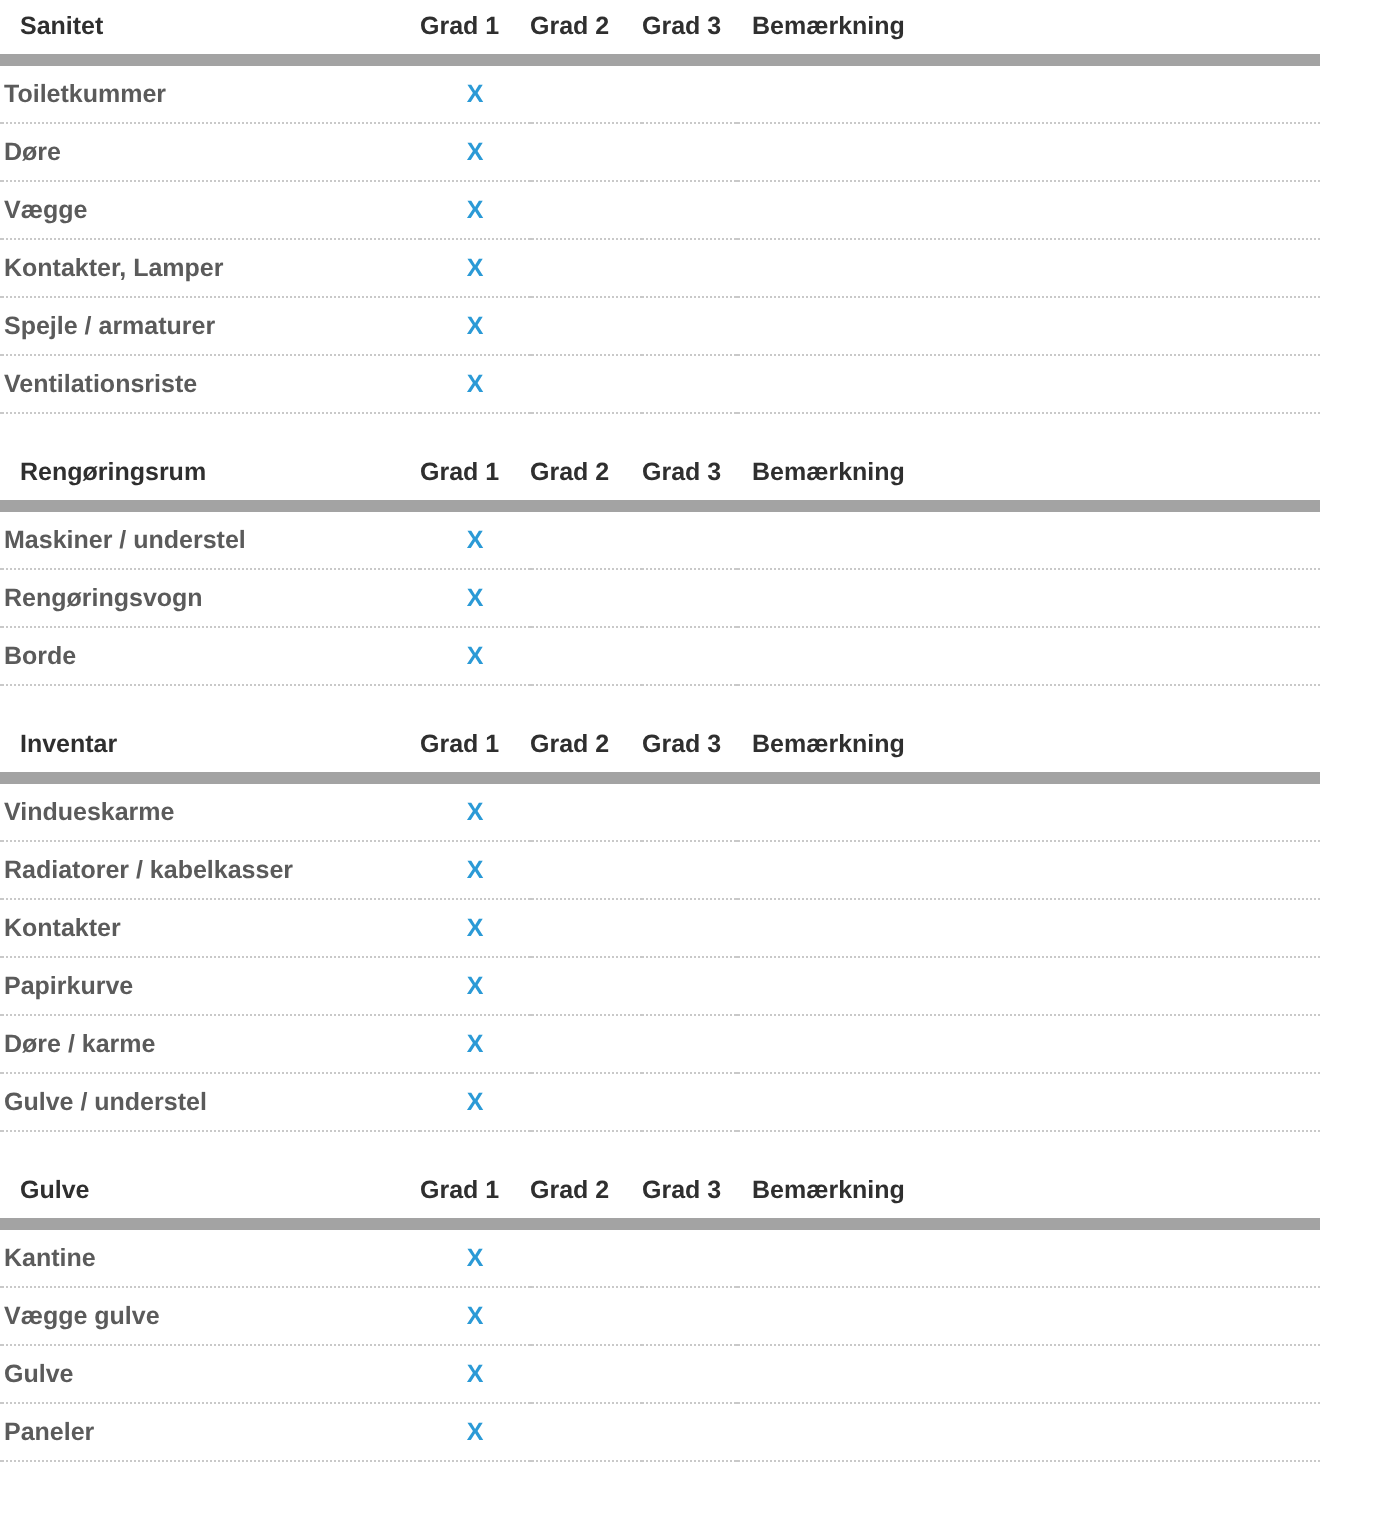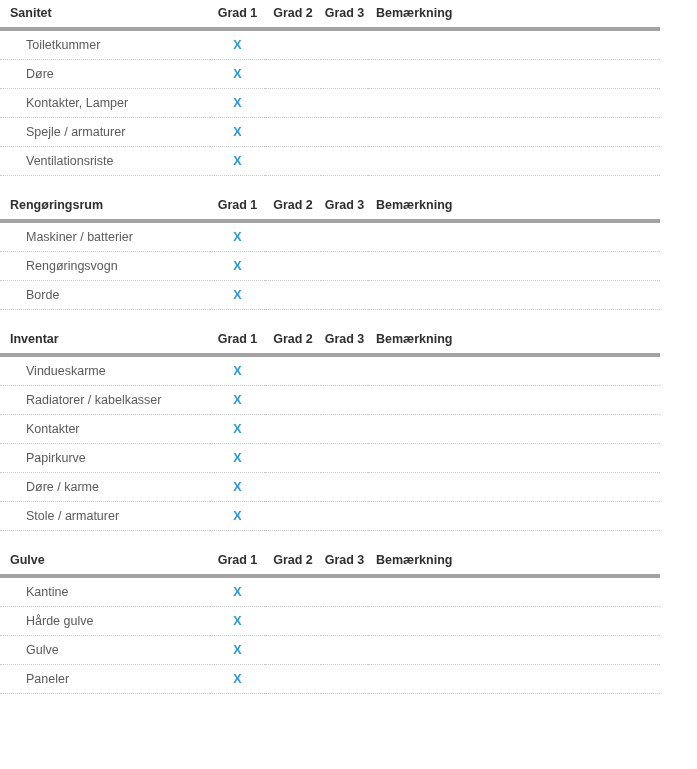--- a/index.html
+++ b/index.html
@@ -40,39 +40,39 @@
   col.c-g2      { width:  56px; }
   col.c-g3      { width:  47px; }
   col.c-note    { width: 292px; }
 
   thead th {
     font-size: 12.5px;
     font-weight: bold;
     color: #2f2f2f;
     text-align: left;
     padding: 0 0 6px 0;
-    border-bottom: 4px solid #a3a3a3;
+    border-bottom: 6px solid #a3a3a3;
     white-space: nowrap;
     vertical-align: bottom;
     line-height: 15px;
   }
   thead th.h-label { padding-left: 10px; }
-  thead th.h-grade { text-align: center; }
+  thead th.h-grade { }
   thead th.h-note  { text-align: left; padding-left: 8px; margin-top: 12px; }
 
   tbody td {
     font-size: 12.5px;
     color: #5b5b5b;
     border-bottom: 1px dotted #c9c9c9;
     height: 28px;
     padding: 0;
     vertical-align: middle;
     line-height: 16px;
   }
-  tbody td.label { padding-left: 26px; }
+  tbody td.label { padding-left: 2px; font-weight: bold; }
   tbody td.mark {
     text-align: center;
     font-weight: bold;
     color: #2b9ad6;
     font-size: 12.5px;
   }
   tbody td.note { }
 </style>
 </head>
 <body>
@@ -99,20 +99,27 @@
         <tbody>
           <tr>
             <td class="label">Toiletkummer</td>
             <td class="mark">X</td>
             <td class="mark"></td>
             <td class="mark"></td>
             <td class="note"></td>
           </tr>
           <tr>
             <td class="label">Døre</td>
+            <td class="mark">X</td>
+            <td class="mark"></td>
+            <td class="mark"></td>
+            <td class="note"></td>
+          </tr>
+          <tr>
+            <td class="label">Vægge</td>
             <td class="mark">X</td>
             <td class="mark"></td>
             <td class="mark"></td>
             <td class="note"></td>
           </tr>
           <tr>
             <td class="label">Kontakter, Lamper</td>
             <td class="mark">X</td>
             <td class="mark"></td>
             <td class="mark"></td>
@@ -148,21 +155,21 @@
           <tr>
             <th class="h-label">Rengøringsrum</th>
             <th class="h-grade">Grad 1</th>
             <th class="h-grade">Grad 2</th>
             <th class="h-grade">Grad 3</th>
             <th class="h-note">Bemærkning</th>
           </tr>
         </thead>
         <tbody>
           <tr>
-            <td class="label">Maskiner / batterier</td>
+            <td class="label">Maskiner / understel</td>
             <td class="mark">X</td>
             <td class="mark"></td>
             <td class="mark"></td>
             <td class="note"></td>
           </tr>
           <tr>
             <td class="label">Rengøringsvogn</td>
             <td class="mark">X</td>
             <td class="mark"></td>
             <td class="mark"></td>
@@ -226,21 +233,21 @@
             <td class="note"></td>
           </tr>
           <tr>
             <td class="label">Døre / karme</td>
             <td class="mark">X</td>
             <td class="mark"></td>
             <td class="mark"></td>
             <td class="note"></td>
           </tr>
           <tr>
-            <td class="label">Stole / armaturer</td>
+            <td class="label">Gulve / understel</td>
             <td class="mark">X</td>
             <td class="mark"></td>
             <td class="mark"></td>
             <td class="note"></td>
           </tr>
         </tbody>
       </table>
     </div>
     <div class="section">
       <table class="grid">
@@ -262,21 +269,21 @@
         </thead>
         <tbody>
           <tr>
             <td class="label">Kantine</td>
             <td class="mark">X</td>
             <td class="mark"></td>
             <td class="mark"></td>
             <td class="note"></td>
           </tr>
           <tr>
-            <td class="label">Hårde gulve</td>
+            <td class="label">Vægge gulve</td>
             <td class="mark">X</td>
             <td class="mark"></td>
             <td class="mark"></td>
             <td class="note"></td>
           </tr>
           <tr>
             <td class="label">Gulve</td>
             <td class="mark">X</td>
             <td class="mark"></td>
             <td class="mark"></td>

